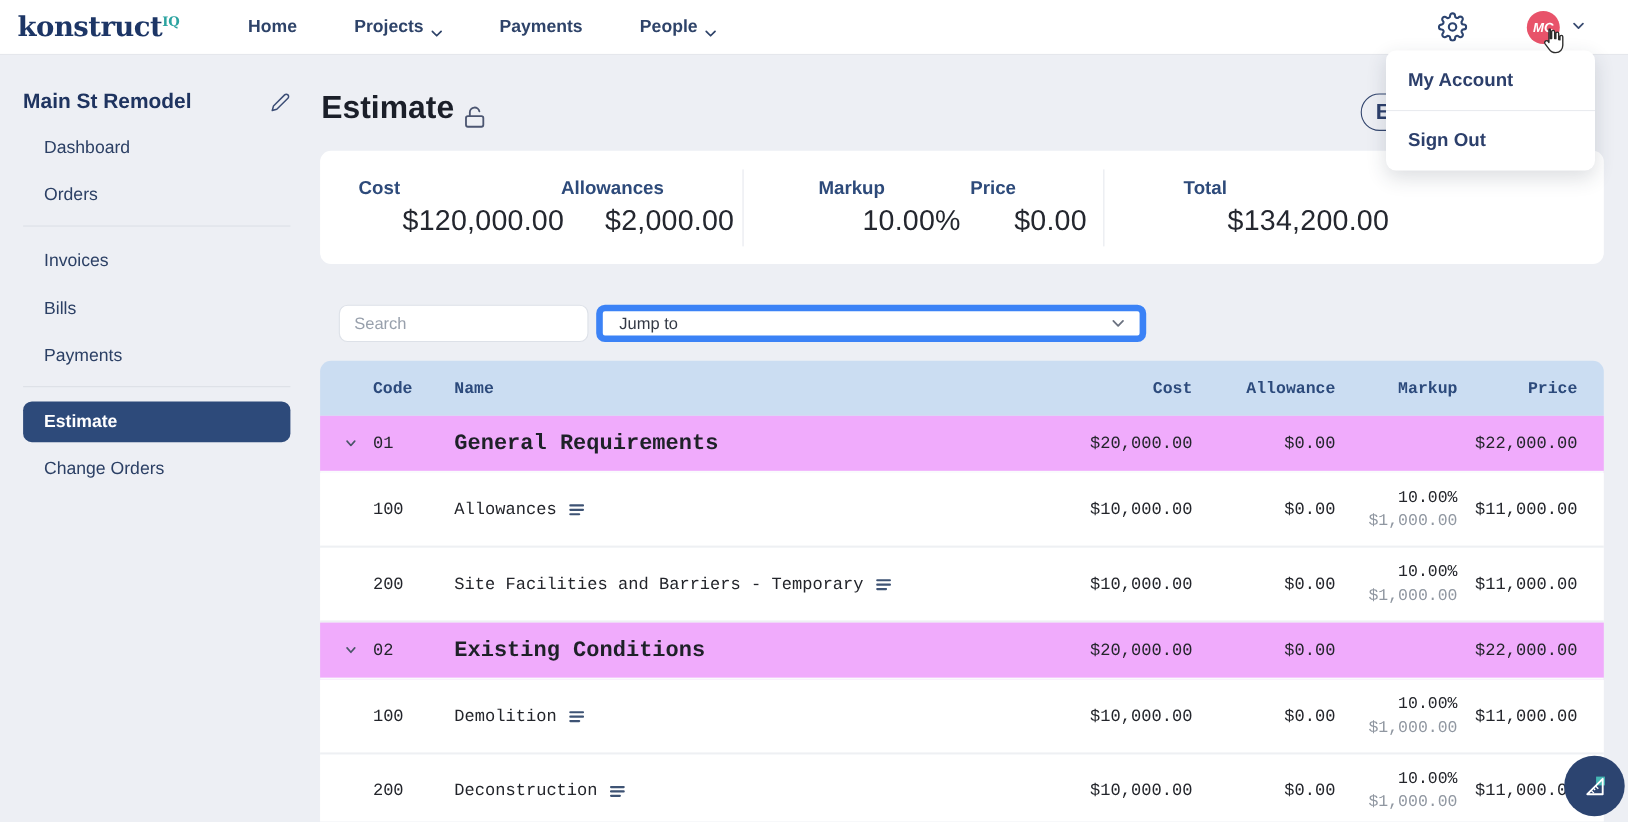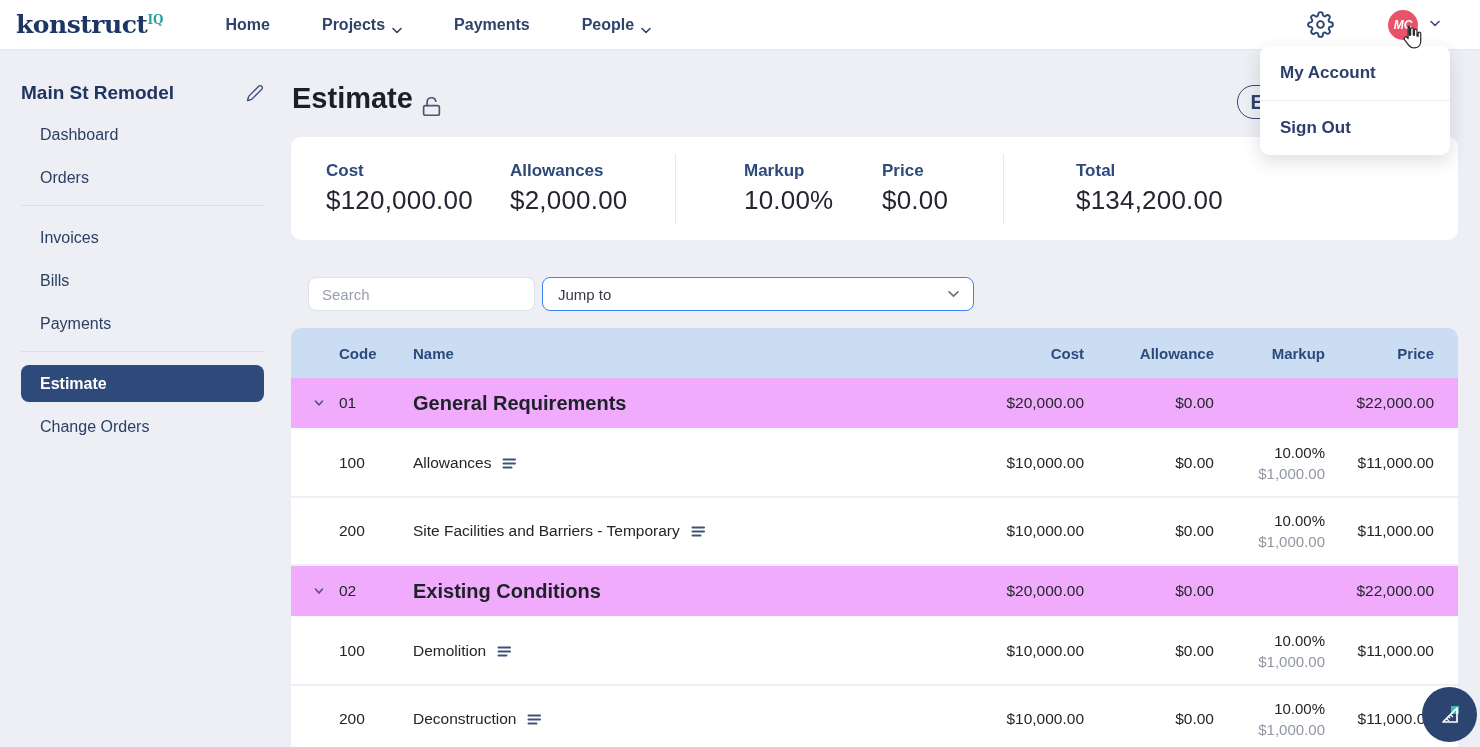--- a/index.html
+++ b/index.html
@@ -49,43 +49,43 @@
   .edit-btn { position:absolute; left:1237px; top:85px; width:83px; height:34px; border:1.5px solid #33466e;
               border-radius:17px; background:transparent; display:flex; align-items:center; justify-content:center;
               gap:8px; font-size:20px; font-weight:600; color:#2c3f6b; cursor:pointer;
               font-family:"Liberation Sans", sans-serif; }
 
   
   .summary { position:absolute; left:291px; top:137px; width:1167px; height:103px; background:#ffffff;
              border-radius:10px; display:flex; align-items:center; }
   .sum-card { display:flex; flex-direction:column; gap:4px; }
   .sum-label { font-size:17px; font-weight:700; color:#2d4a7a; }
-  .sum-value { font-size:26px; font-weight:500; color:#24272f; letter-spacing:0.2px; }
+  .sum-value { font-size:26px; font-weight:500; color:#24272f; letter-spacing:0.2px;margin-left:40px; }
   .sum-divider { width:1px; height:70px; background:#e6e8ee; }
   .sc0 { margin-left:35px; width:184px; }
   .sc1 { width:165px; }
   .sc2 { margin-left:68px; width:138px; }
   .sc3 { width:121px; }
   .sc4 { margin-left:72px; }
 
   
   .search-box { position:absolute; left:308px; top:277px; width:227px; height:34px; background:#fff;
                 border:1px solid #dde1e8; border-radius:8px; padding-left:13px; font-size:15px;
                 color:#343a46; font-family:"Liberation Sans", sans-serif; outline:none; }
   .search-box::placeholder { color:#98a0ac; }
-  .jumpto { position:absolute; left:542px; top:277px; width:432px; height:34px; background:#fff;
-            border:1px solid #3b82f6; border-radius:8px; display:flex; align-items:center;
+  .jumpto { position:absolute; left:542px; top:277px; width:500px; height:34px; background:#fff;
+            border:6px solid #3b82f6; border-radius:8px; display:flex; align-items:center;
             padding:0 14px 0 15px; cursor:pointer; }
   .jumpto-label { font-size:15px; color:#343a46; flex:1; }
   .jumpto svg { color:#6b7280; }
 
   
   .table { position:absolute; left:291px; top:328px; width:1167px; }
   .t-row { display:grid; grid-template-columns:26px 74px 1fr 150px 130px 111px 109px;
-           align-items:center; padding:0 24px 0 22px; }
+           align-items:center; padding:0 24px 0 22px;font-family:Liberation Mono, monospace; }
   .t-head { height:50px; background:#cbddf2; border-radius:10px 10px 0 0; }
   .t-head span { font-size:15px; font-weight:700; color:#2c4a7c; }
   .num { text-align:right; }
   .t-group { height:52px; background:#f0abfc; border-bottom:2px solid #fafbfd; cursor:pointer; }
   .t-item { height:68px; background:#ffffff; border-bottom:2px solid #eef0f3; }
   .cell-code { font-size:15.5px; color:#23252b; }
   .t-group .cell-name { font-size:20px; font-weight:700; color:#1e2128; }
   .t-item .cell-name { font-size:15.5px; color:#23252b; display:flex; align-items:center; gap:11px; }
   .money { font-size:15.5px; color:#23252b; }
   .chev-cell { color:#4a5568; display:flex; align-items:center; }

